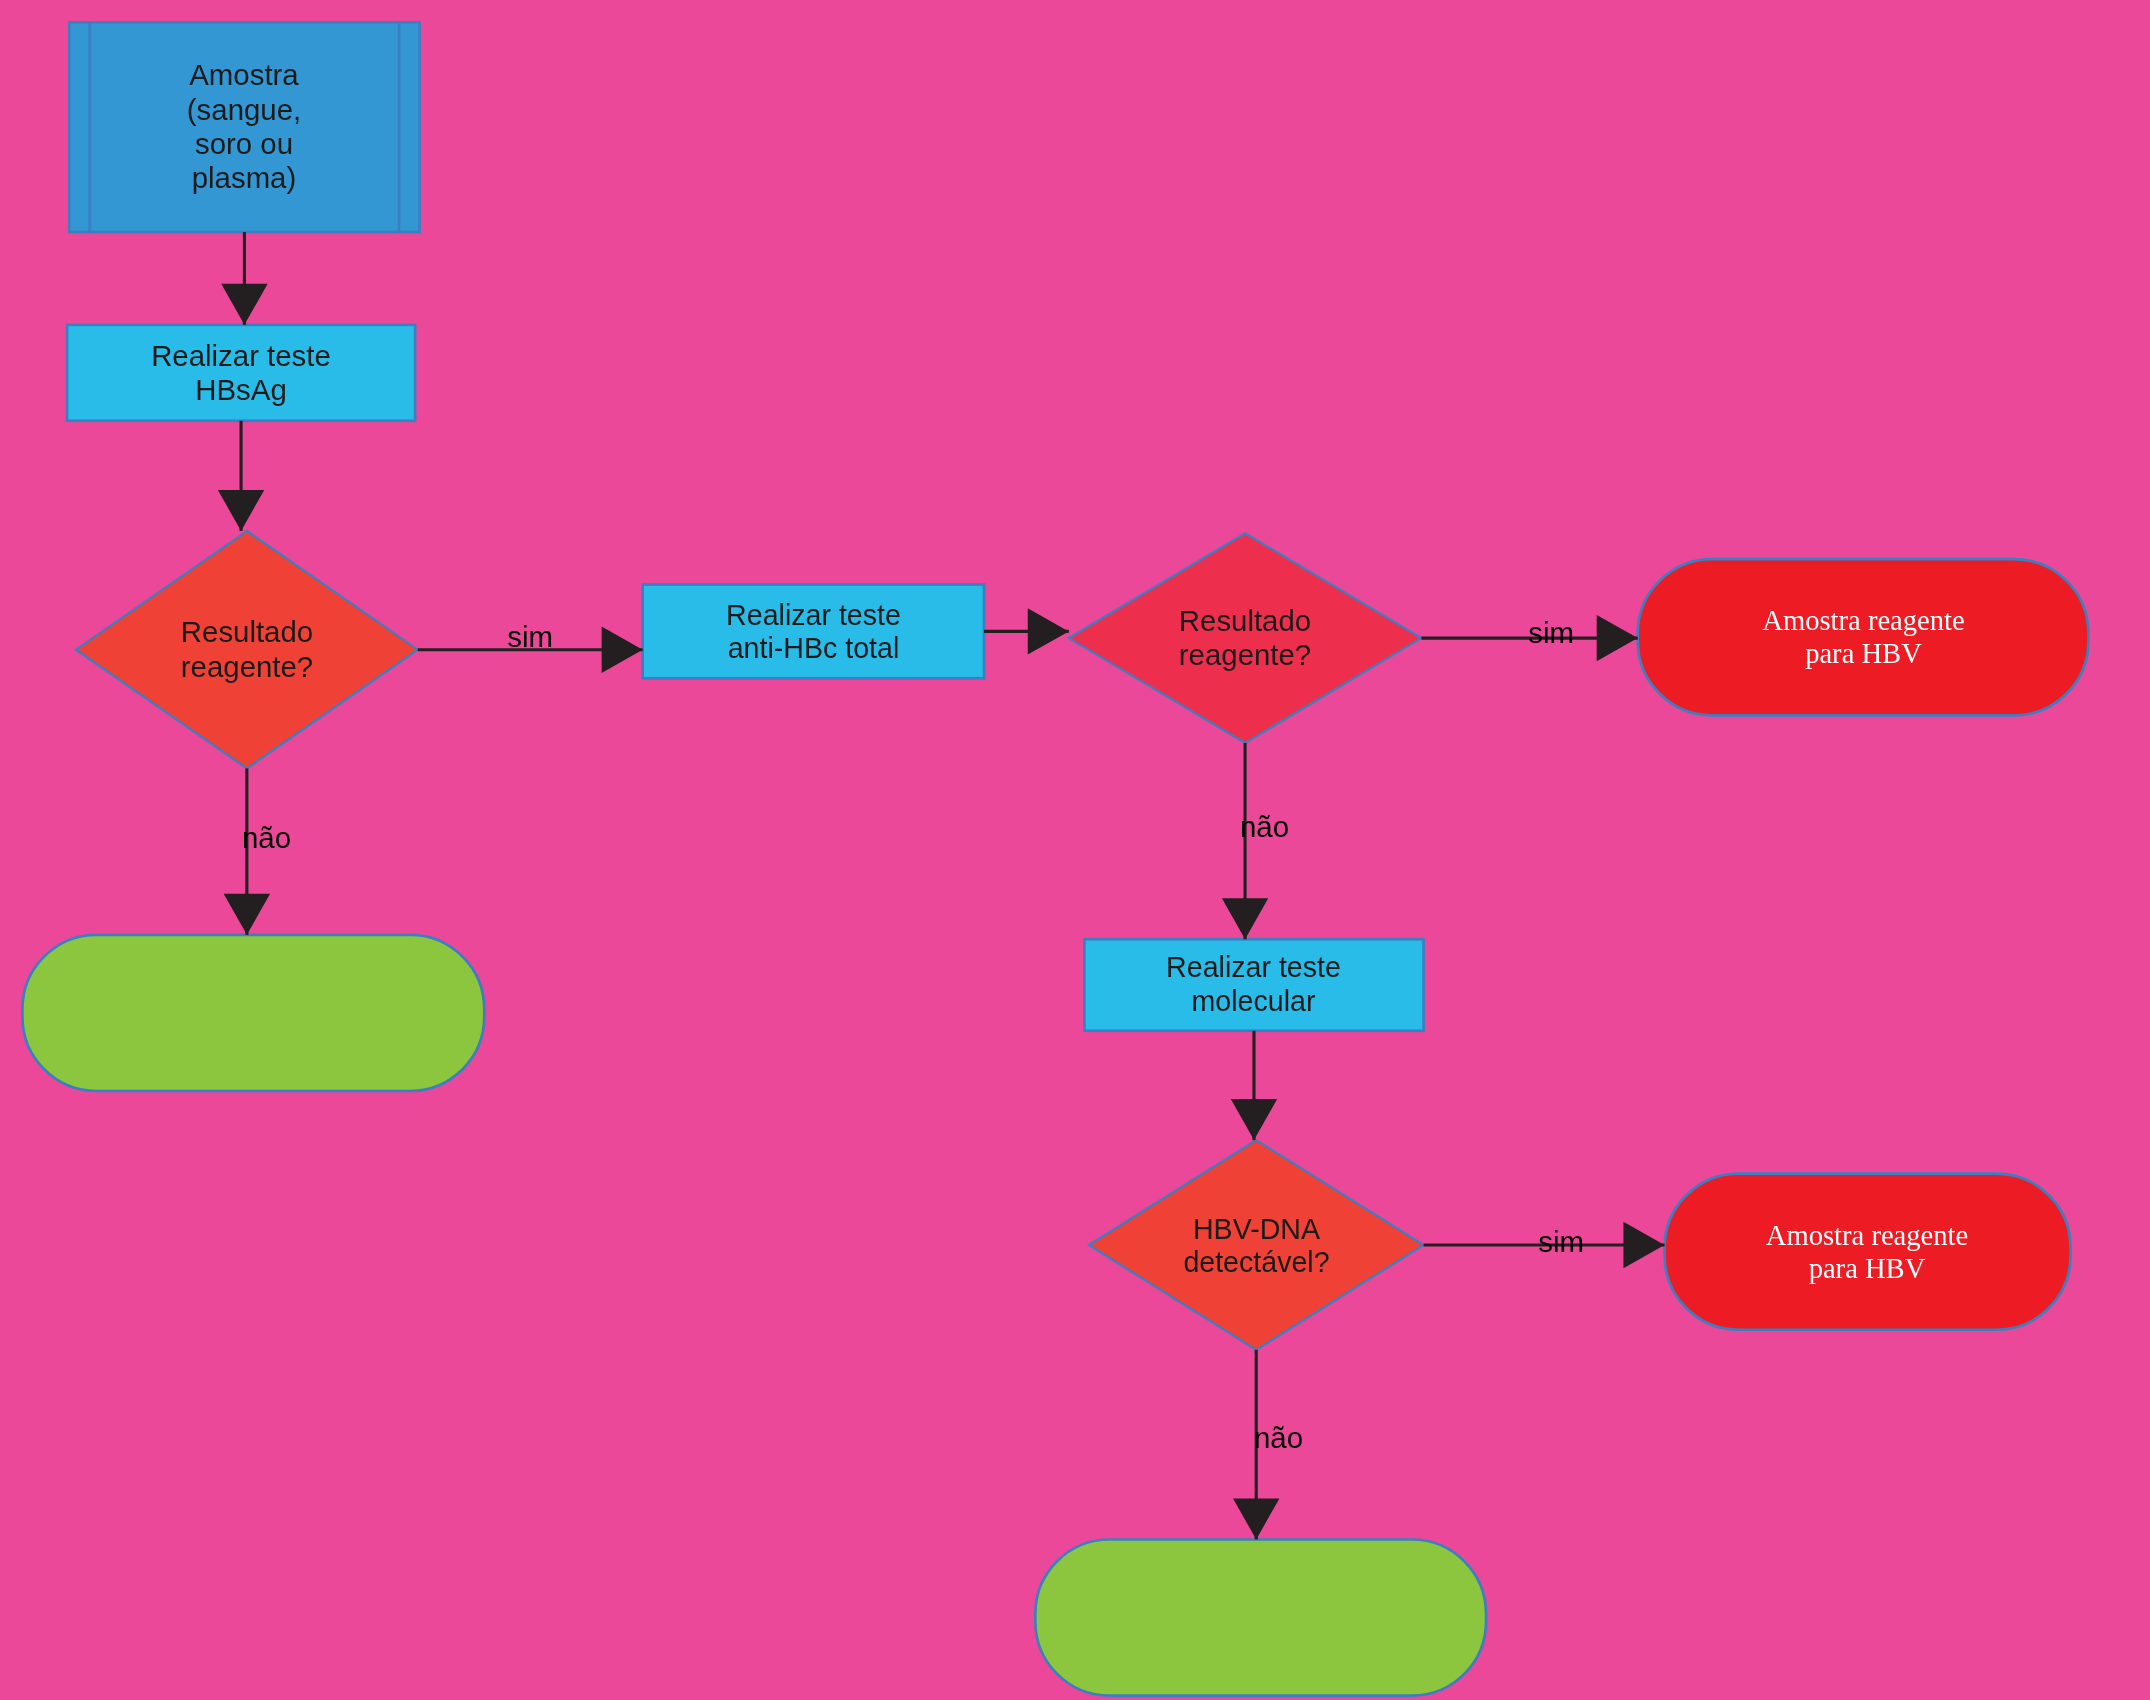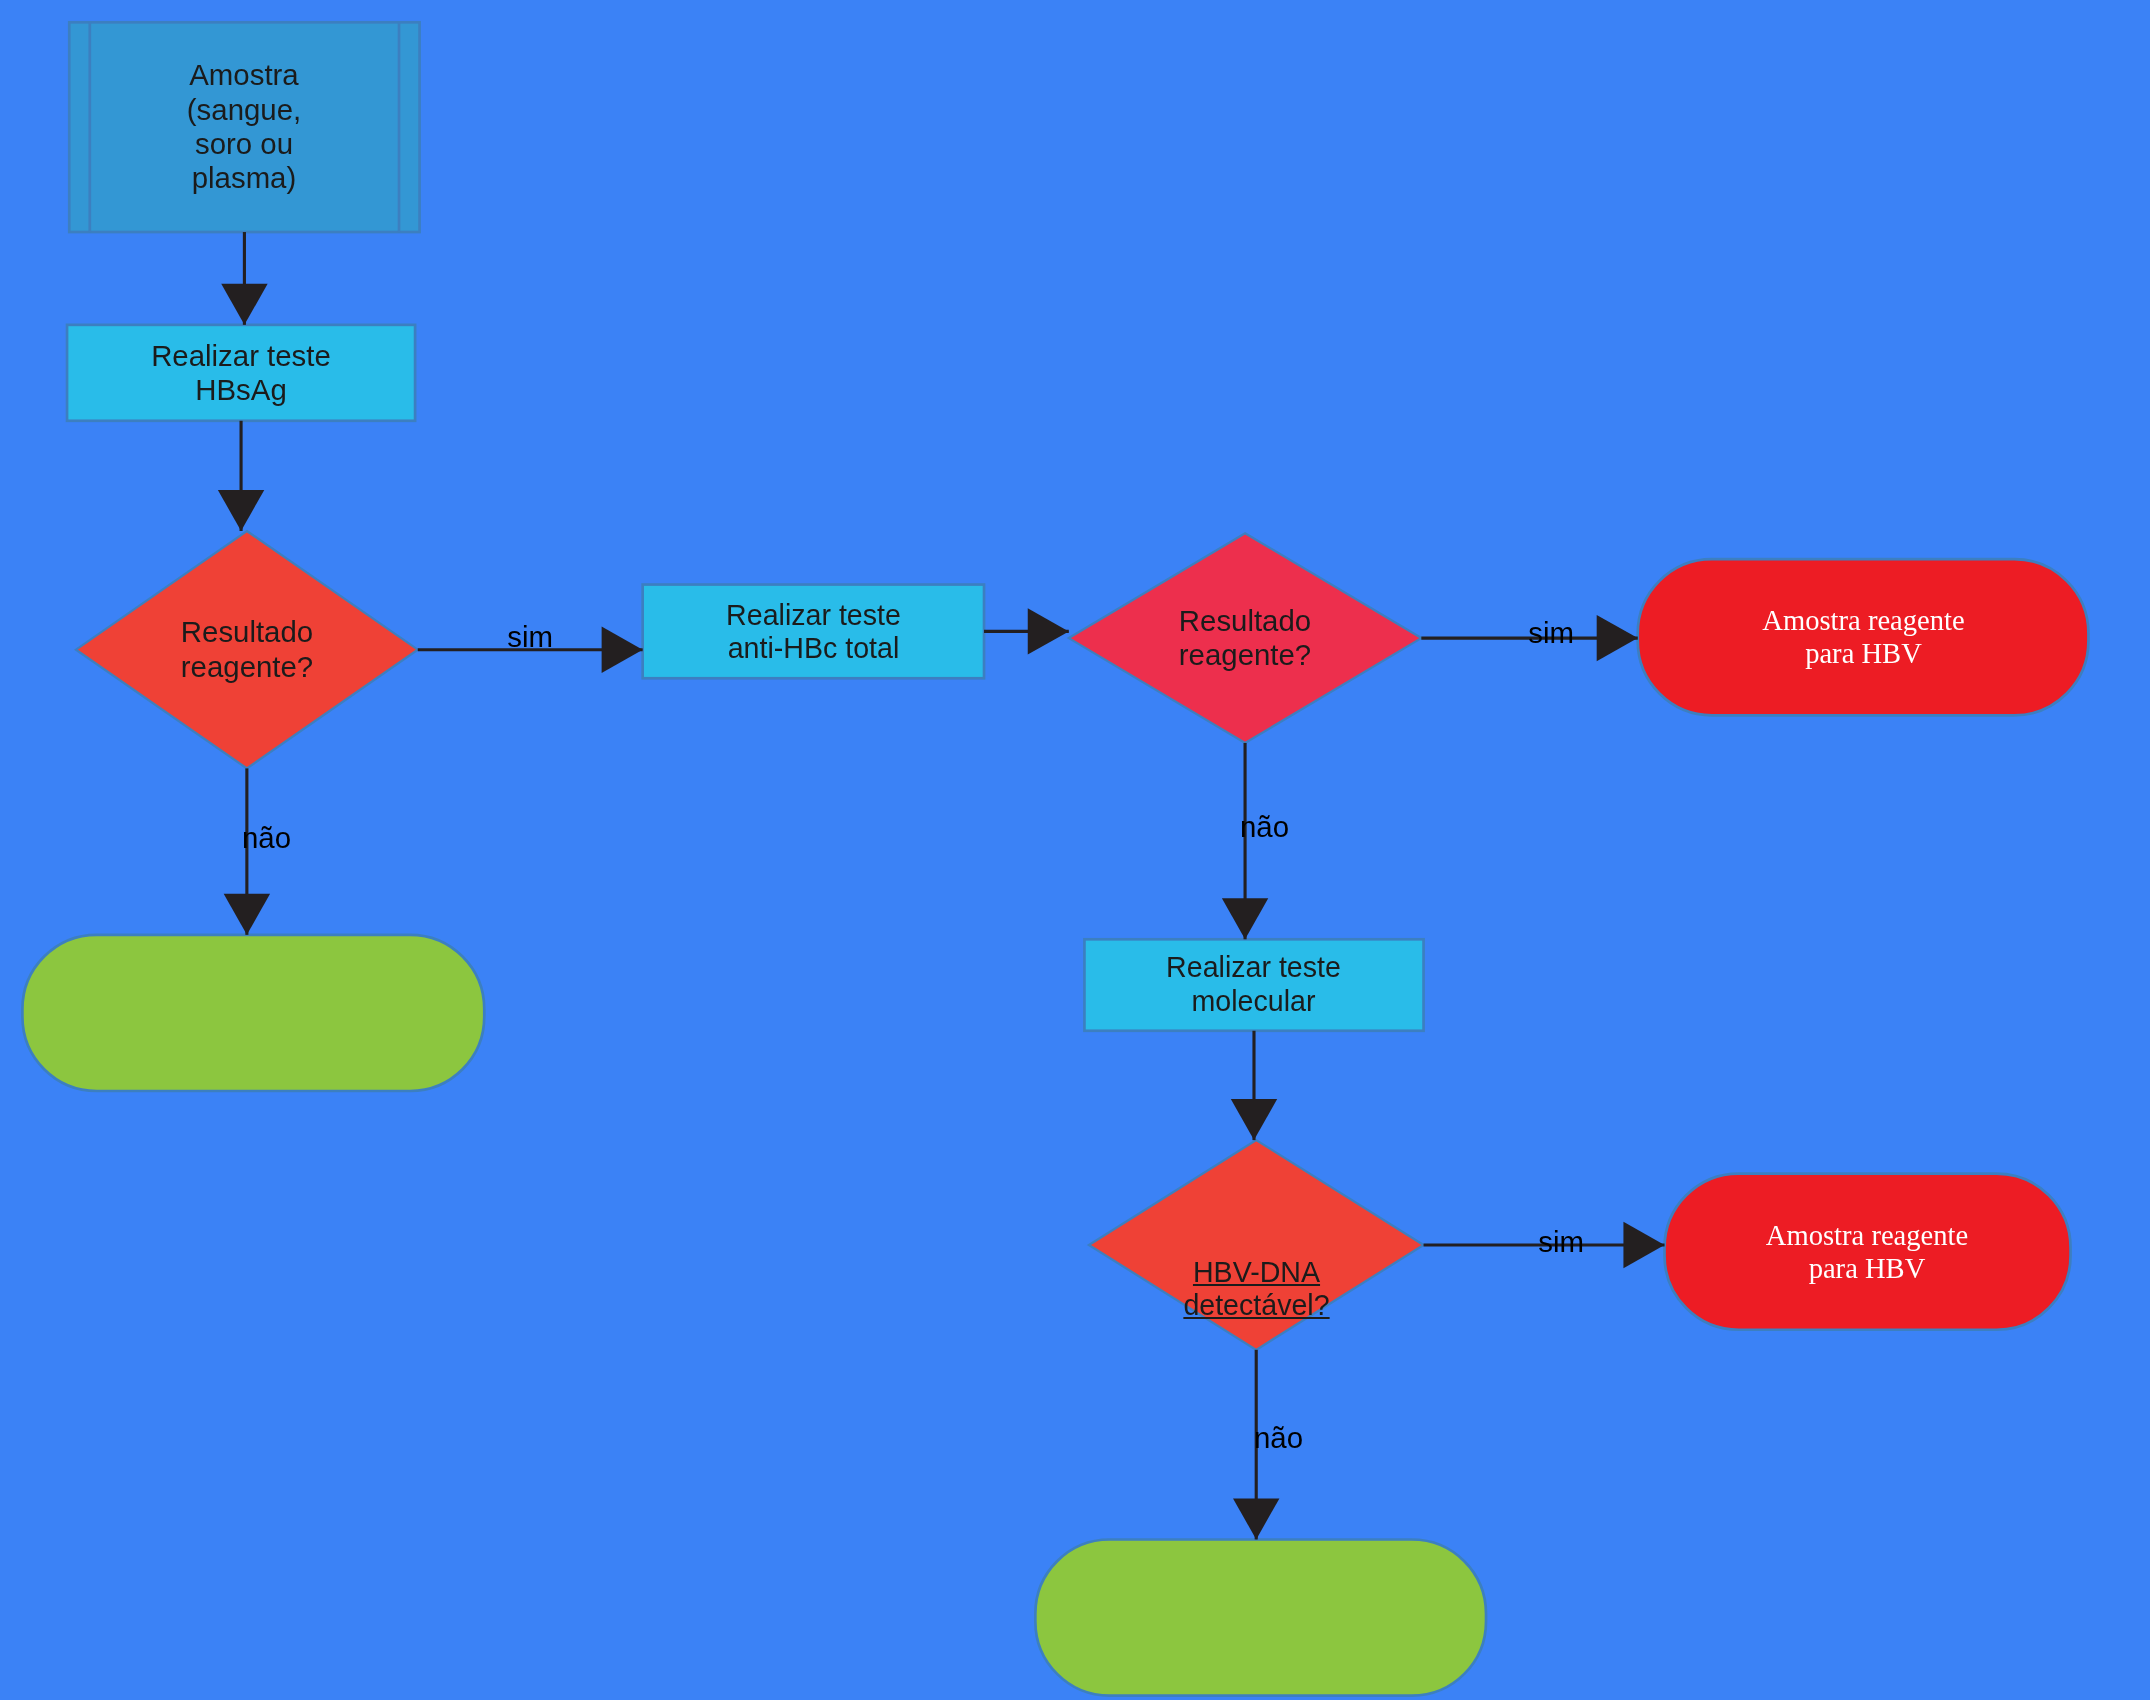--- a/index.html
+++ b/index.html
@@ -1,21 +1,21 @@
 <!DOCTYPE html>
 <html style="font-size:7.1px"><head>
 <meta charset="utf-8">
 <title>Fluxograma HBV</title>
 <style>
   html,body{margin:0;padding:0;background:#ffffff;}
   body{font-family:"Liberation Sans","DejaVu Sans",sans-serif;}
   #stage{
     position:relative;
     width:2151px;height:1701px;
-    background:#3b82f6;
+    background:#ec4899;
     overflow:hidden;
   }
   #stage svg.layer{
     position:absolute;left:0;top:0;
     width:2151px;height:1701px;
     pointer-events:none;
   }
   
   .nodetext{
     position:absolute;
@@ -142,21 +142,21 @@
 
   <div class="nodetext t-66" style="left:1069px;top:533px;width:352px;height:210px;">Resultado
 reagente?</div>
 
   <div class="nodetext t-64 ondark" style="left:1638px;top:559px;width:451px;height:156px;">Amostra reagente
 para HBV</div>
 
   <div class="nodetext t-64" style="left:1084px;top:939px;width:339px;height:91px;">Realizar teste
 molecular</div>
 
-  <div class="nodetext t-64" style="left:1089px;top:1184px;width:335px;height:210px;text-decoration:underline;">HBV-DNA
+  <div class="nodetext t-64" style="left:1089px;top:1141px;width:335px;height:210px;">HBV-DNA
 detectável?</div>
 
   <div class="nodetext t-64 ondark" style="left:1664px;top:1174px;width:406px;height:156px;">Amostra reagente
 para HBV</div>
 
 
   <div class="edgelabel" style="left:464px;top:622px;width:89px;font-size:29.4px;">sim</div>
   <div class="edgelabel" style="left:202px;top:823px;width:89px;font-size:29.4px;">não</div>
   <div class="edgelabel" style="left:1485px;top:618px;width:89px;font-size:29.4px;">sim</div>
   <div class="edgelabel" style="left:1200px;top:812px;width:89px;font-size:29.4px;">não</div>

